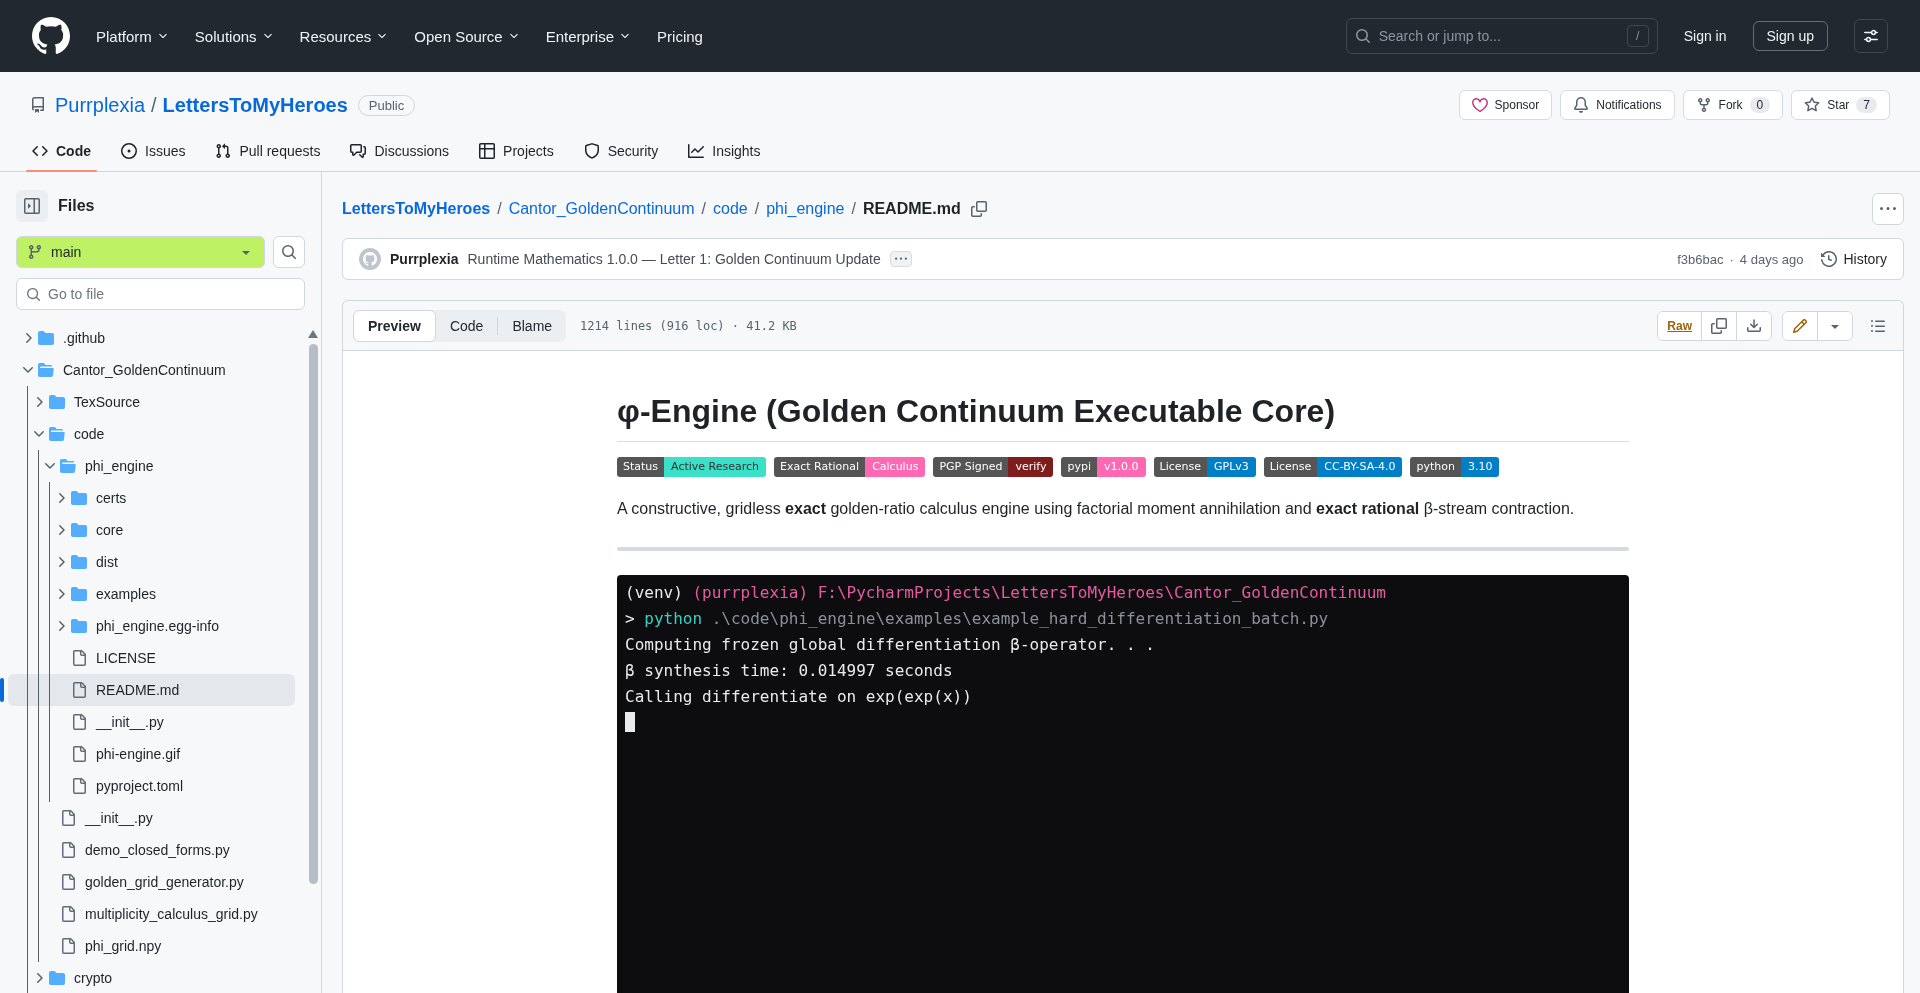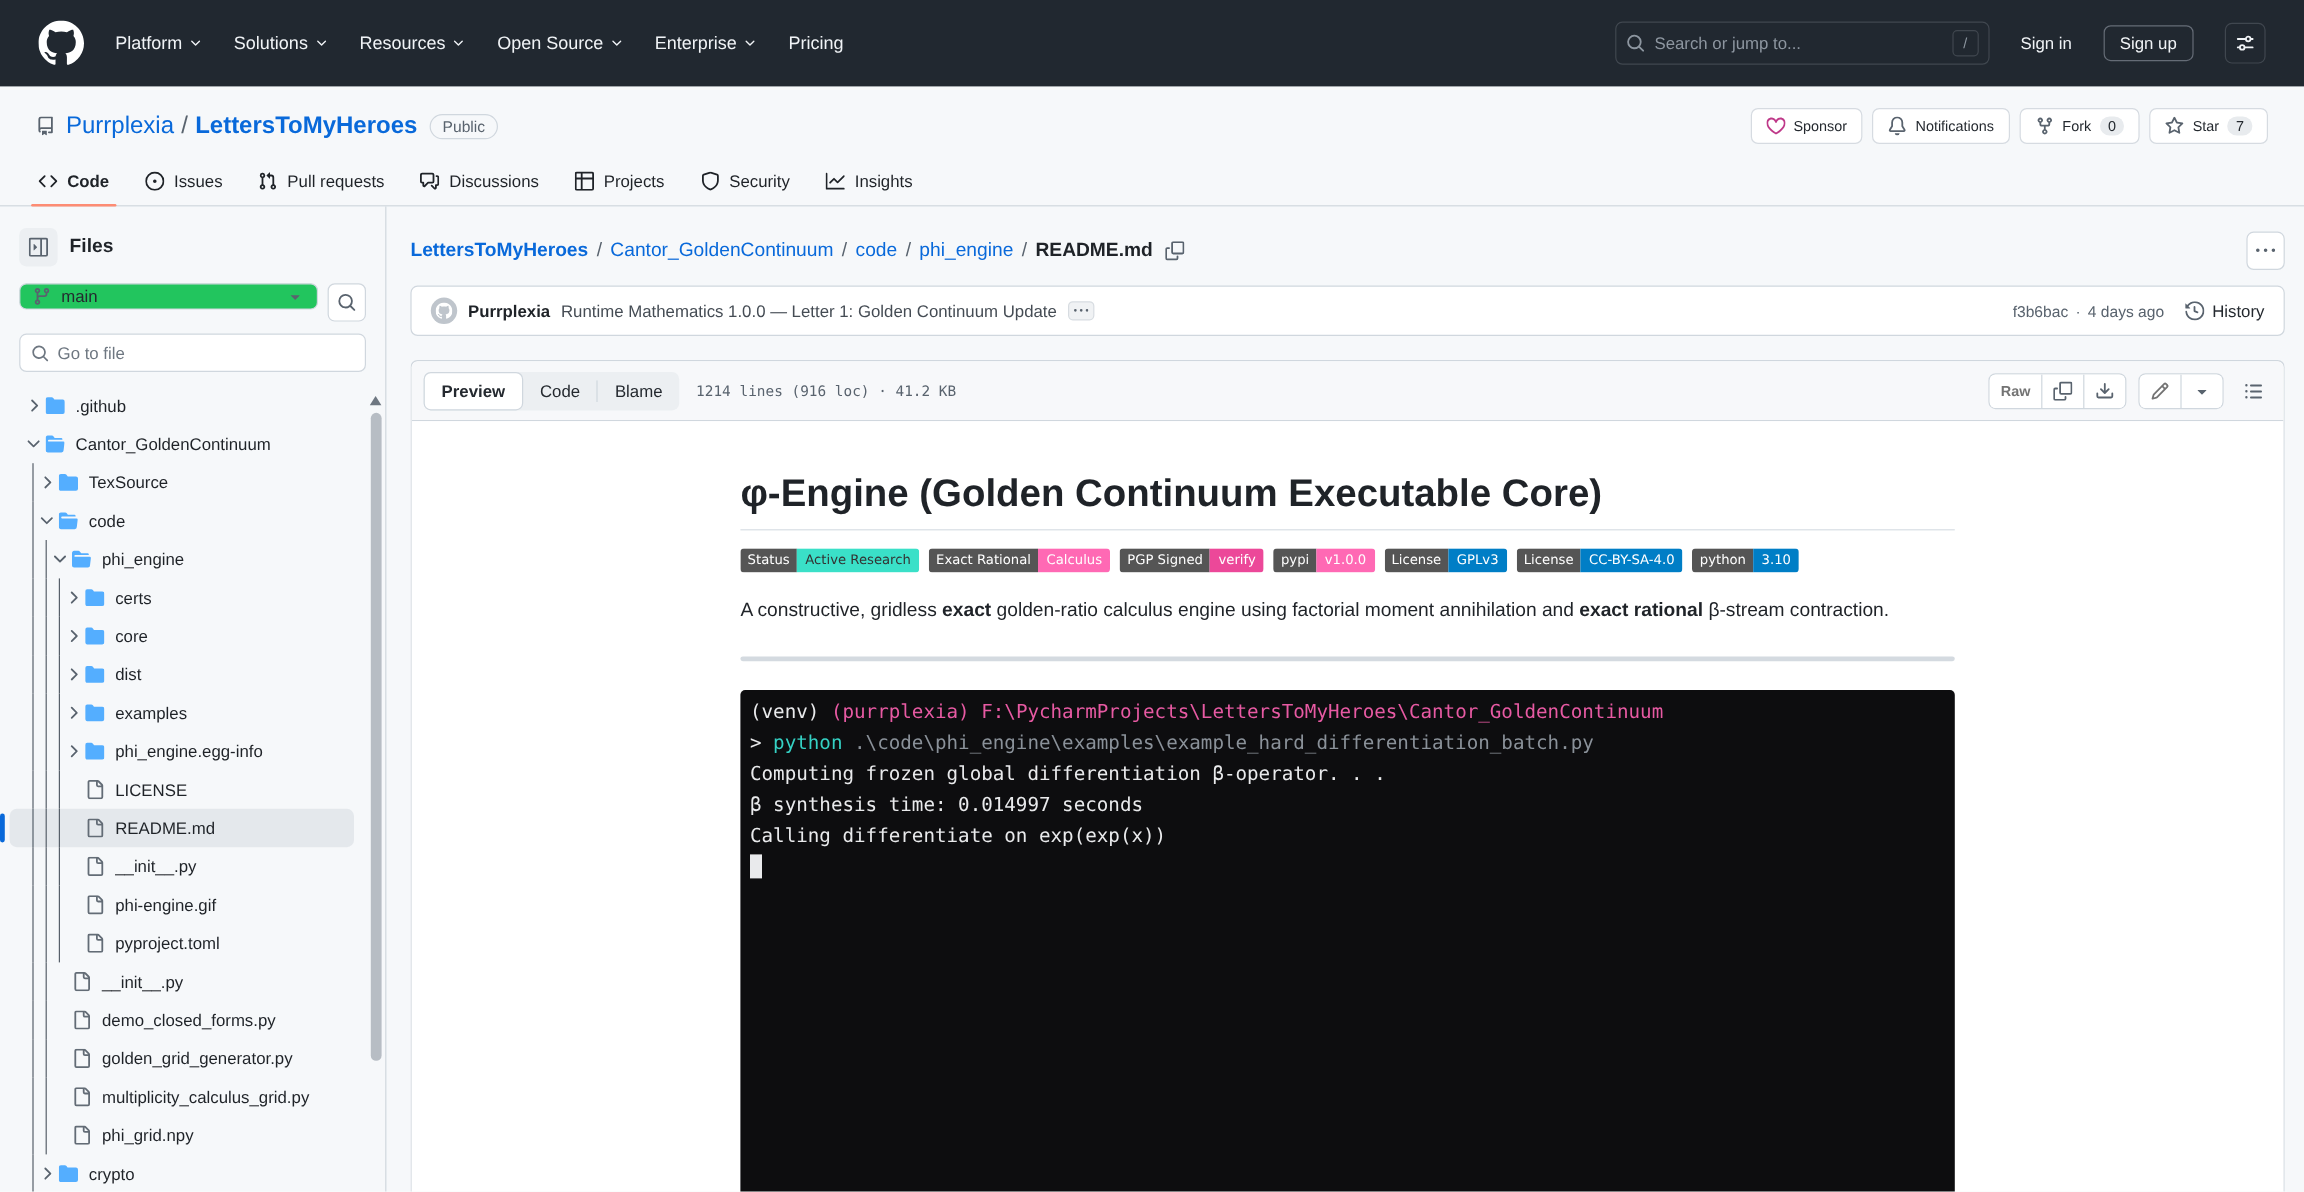--- a/index.html
+++ b/index.html
@@ -43,21 +43,21 @@
 
   
   .content { display:flex; height:851px; }
 
   
   .sidebar { width:322px; flex:none; border-right:1px solid #d0d7de; padding:18px 16px 0 16px; position:relative; overflow:hidden; }
   .files-row { display:flex; align-items:center; gap:10px; }
   .collapse-btn { width:32px; height:32px; border:none; border-radius:6px; background:#eceff2; color:#59636e; display:flex; align-items:center; justify-content:center; }
   .files-title { font-size:16px; font-weight:700; }
   .branch-row { margin-top:14px; display:flex; gap:8px; }
-  .branch-btn { flex:1; height:22px; border:1px solid #d0d7de; border-radius:6px; background:#22c55e; display:flex; align-items:center; gap:8px; padding:0 10px; font-size:14px; color:#24292f; }
+  .branch-btn { flex:1; height:32px; border:1px solid #d0d7de; border-radius:6px; background:#bef264; display:flex; align-items:center; gap:8px; padding:0 10px; font-size:14px; color:#24292f; }
   .branch-btn .oct, .branch-btn .caret { color:#59636e; }
   .branch-btn .caret { margin-left:auto; }
   .tree-search-btn { width:32px; height:32px; border:1px solid #d0d7de; border-radius:6px; background:#fff; color:#59636e; display:flex; align-items:center; justify-content:center; }
   .goto-input { margin-top:10px; height:32px; border:1px solid #d0d7de; border-radius:6px; background:#fff; display:flex; align-items:center; gap:7px; padding:0 9px; color:#6e7781; }
   .goto-input .ph { font-size:14px; }
   .tree { margin:12px 10px 0 -8px; position:relative; }
   .trow { height:32px; display:flex; align-items:center; border-radius:6px; position:relative; font-size:14px; color:#1f2328; cursor:pointer; }
   .trow .guide { position:absolute; top:0; bottom:0; width:1px; background:#57606a; }
   .trow .chev { width:16px; height:16px; color:#59636e; flex:none; margin-right:2px; }
   .trow .tico { width:16px; height:16px; flex:none; margin-right:9px; }
@@ -90,21 +90,21 @@
   .file-box { margin-top:20px; border:1px solid #d0d7de; border-bottom:none; border-radius:6px 6px 0 0; background:#fff; height:710px; overflow:hidden; }
   .file-head { height:50px; background:#f7f8fa; border-bottom:1px solid #d0d7de; border-radius:6px 6px 0 0; display:flex; align-items:center; padding:0 10px; }
   .seg { display:inline-flex; align-items:center; background:#eceff2; border-radius:6px; height:32px; }
   .seg-item { font-size:14px; color:#24292f; padding:0 14px; height:32px; display:flex; align-items:center; background:transparent; border:none; }
   .seg-item.on { background:#fff; border:1px solid #d0d7de; border-radius:6px; font-weight:700; }
   .seg-div { width:1px; height:18px; background:#d0d7de; }
   .file-meta { margin-left:14px; font-family:"DejaVu Sans Mono", monospace; font-size:12px; color:#59636e;text-align:right; }
   .head-right { margin-left:auto; display:flex; align-items:center; gap:10px; }
   .btn-group { display:flex; border:1px solid #d0d7de; border-radius:6px; overflow:hidden; background:#fff; }
   .bg-item { height:28px; display:flex; align-items:center; padding:0 9px; background:#fff; border:none; border-left:1px solid #d0d7de; color:#59636e; font-size:12px; font-weight:700; }
-  .bg-item:first-child { border-left:none; color:#737373; }
+  .bg-item:first-child { border-left:none; color:#a16207;text-decoration:underline; }
   .outline-btn { width:30px; height:30px; border:none; background:transparent; color:#59636e; display:flex; align-items:center; justify-content:center; }
 
   .md-body { width:1012px; margin:0 auto; padding-top:40px; }
   .md-h1 { font-size:32px; font-weight:700; line-height:1.25; padding-bottom:10px; border-bottom:1px solid #d8dee4; }
   .badges { display:flex; gap:8px; margin-top:15px; }
   .badge { display:inline-flex; height:20px; border-radius:3px; overflow:hidden; font-family:"DejaVu Sans", sans-serif; font-size:11px; line-height:20px; }
   .badge .bl { background:#555; color:#fff; padding:0 6px; }
   .badge .bv { padding:0 7px; }
   .md-p { font-size:16px; line-height:1.5; margin-top:20px; }
   .md-hr { height:4px; background:#d4dae0; border:none; margin:26px 0 24px 0; border-radius:2px; }
@@ -592,21 +592,21 @@
             <span class="badge">
               <span class="bl">Status</span>
               <span class="bv" style="background:#3ae0c8;color:#333333">Active Research</span>
             </span>
             <span class="badge">
               <span class="bl">Exact Rational</span>
               <span class="bv" style="background:#ff69b4;color:#ffffff">Calculus</span>
             </span>
             <span class="badge">
               <span class="bl">PGP Signed</span>
-              <span class="bv" style="background:#ec4899;color:#ffffff">verify</span>
+              <span class="bv" style="background:#7f1d1d;color:#ffffff">verify</span>
             </span>
             <span class="badge">
               <span class="bl">pypi</span>
               <span class="bv" style="background:#ff69b4;color:#ffffff">v1.0.0</span>
             </span>
             <span class="badge">
               <span class="bl">License</span>
               <span class="bv" style="background:#007ec6;color:#ffffff">GPLv3</span>
             </span>
             <span class="badge">

